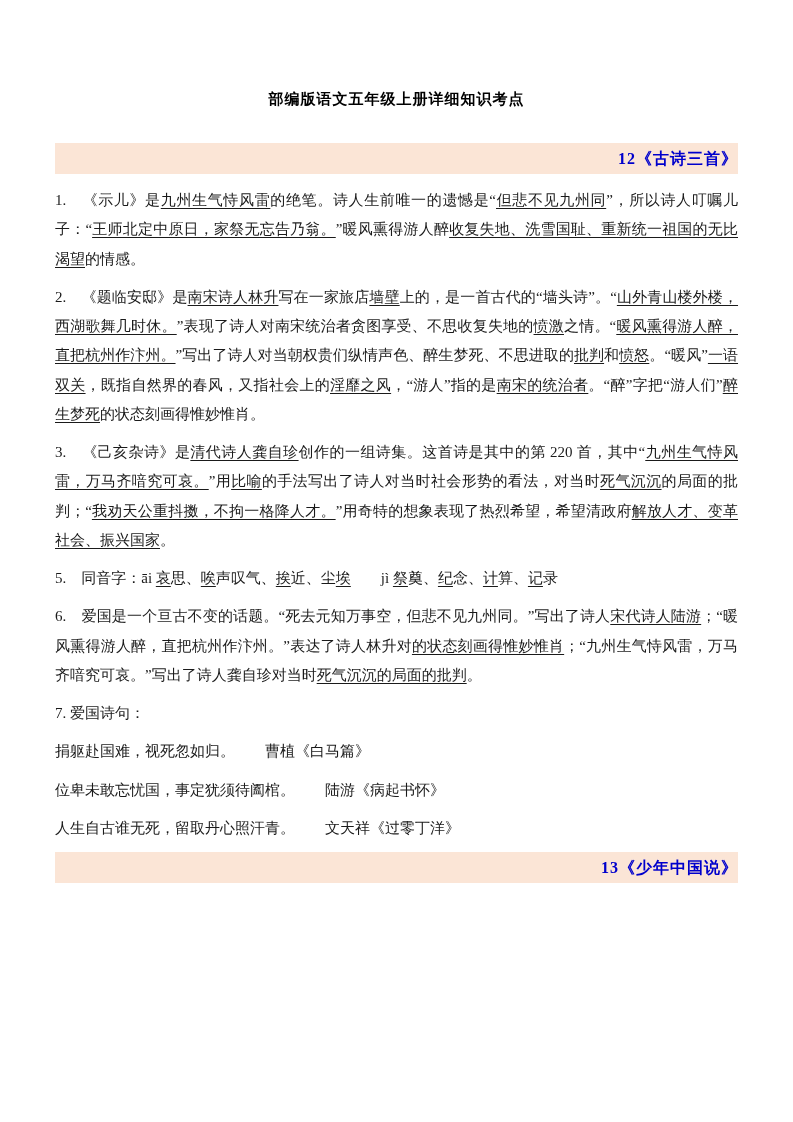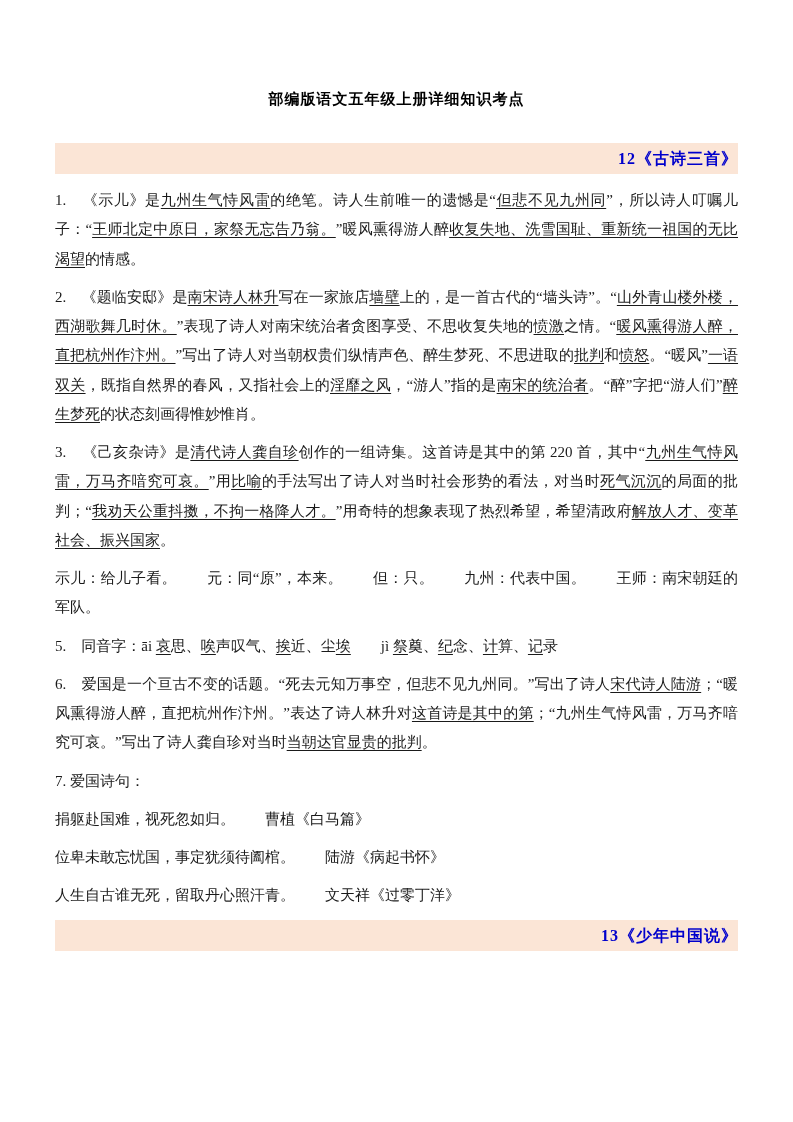--- a/index.html
+++ b/index.html
@@ -54,22 +54,21 @@
 </head>
 <body>
 
 <div class="page">
   <h1 class="doc-title">部编版语文五年级上册详细知识考点</h1>
   <div id="sections">
       <div class="section-header">12《古诗三首》</div>
       <p class="para"><span class="">1.　《示儿》是</span><span class="u">九州生气恃风雷</span><span class="">的绝笔。诗人生前唯一的遗憾是“</span><span class="u">但悲不见九州同</span><span class="">”，所以诗人叮嘱儿子：“</span><span class="u">王师北定中原日，家祭无忘告乃翁。</span><span class="">”暖风熏得游人醉</span><span class="u">收复失地、洗雪国耻、重新统一祖国的无比渴望</span><span class="">的情感。</span></p>
       <p class="para"><span class="">2.　《题临安邸》是</span><span class="u">南宋诗人林升</span><span class="">写在一家旅店</span><span class="u">墙壁</span><span class="">上的，是一首古代的“墙头诗”。“</span><span class="u">山外青山楼外楼，西湖歌舞几时休。</span><span class="">”表现了诗人对南宋统治者贪图享受、不思收复失地的</span><span class="u">愤激</span><span class="">之情。“</span><span class="u">暖风熏得游人醉，直把杭州作汴州。</span><span class="">”写出了诗人对当朝权贵们纵情声色、醉生梦死、不思进取的</span><span class="u">批判</span><span class="">和</span><span class="u">愤怒</span><span class="">。“暖风”</span><span class="u">一语双关</span><span class="">，既指自然界的春风，又指社会上的</span><span class="u">淫靡之风</span><span class="">，“游人”指的是</span><span class="u">南宋的统治者</span><span class="">。“醉”字把“游人们”</span><span class="u">醉生梦死</span><span class="">的状态刻画得惟妙惟肖。</span></p>
       <p class="para"><span class="">3.　《己亥杂诗》是</span><span class="u">清代诗人龚自珍</span><span class="">创作的一组诗集。这首诗是其中的第 220 首，其中“</span><span class="u">九州生气恃风雷，万马齐喑究可哀。</span><span class="">”用</span><span class="u">比喻</span><span class="">的手法写出了诗人对当时社会形势的看法，对当时</span><span class="u">死气沉沉</span><span class="">的局面的批判；“</span><span class="u">我劝天公重抖擞，不拘一格降人才。</span><span class="">”用奇特的想象表现了热烈希望，希望清政府</span><span class="u">解放人才、变革社会、振兴国家</span><span class="">。</span></p>
-      <p class="para"><span class="">示儿：给儿子看。　　元：同“原”，本来。　　但：只。　　九州：代表中国。　　王师：南宋朝廷的军队。</span></p>
       <p class="para"><span class="">5.　同音字：āi </span><span class="u">哀</span><span class="">思、</span><span class="u">唉</span><span class="">声叹气、</span><span class="u">挨</span><span class="">近、尘</span><span class="u">埃</span><span class="">　　jì </span><span class="u">祭</span><span class="">奠、</span><span class="u">纪</span><span class="">念、</span><span class="u">计</span><span class="">算、</span><span class="u">记</span><span class="">录</span></p>
-      <p class="para"><span class="">6.　爱国是一个亘古不变的话题。“死去元知万事空，但悲不见九州同。”写出了诗人</span><span class="u">宋代诗人陆游</span><span class="">；“暖风熏得游人醉，直把杭州作汴州。”表达了诗人林升对</span><span class="u">这首诗是其中的第</span><span class="">；“九州生气恃风雷，万马齐喑究可哀。”写出了诗人龚自珍对当时</span><span class="u">当朝达官显贵的批判</span><span class="">。</span></p>
+      <p class="para"><span class="">6.　爱国是一个亘古不变的话题。“死去元知万事空，但悲不见九州同。”写出了诗人</span><span class="u">宋代诗人陆游</span><span class="">；“暖风熏得游人醉，直把杭州作汴州。”表达了诗人林升对</span><span class="u">的状态刻画得惟妙惟肖</span><span class="">；“九州生气恃风雷，万马齐喑究可哀。”写出了诗人龚自珍对当时</span><span class="u">死气沉沉的局面的批判</span><span class="">。</span></p>
       <p class="para"><span class="">7. 爱国诗句：</span></p>
       <p class="para"><span class="">捐躯赴国难，视死忽如归。　　曹植《白马篇》</span></p>
       <p class="para"><span class="">位卑未敢忘忧国，事定犹须待阖棺。　　陆游《病起书怀》</span></p>
       <p class="para"><span class="">人生自古谁无死，留取丹心照汗青。　　文天祥《过零丁洋》</span></p>
       <div class="section-header">13《少年中国说》</div>
     </div>
 </div>
 
 </body></html>

